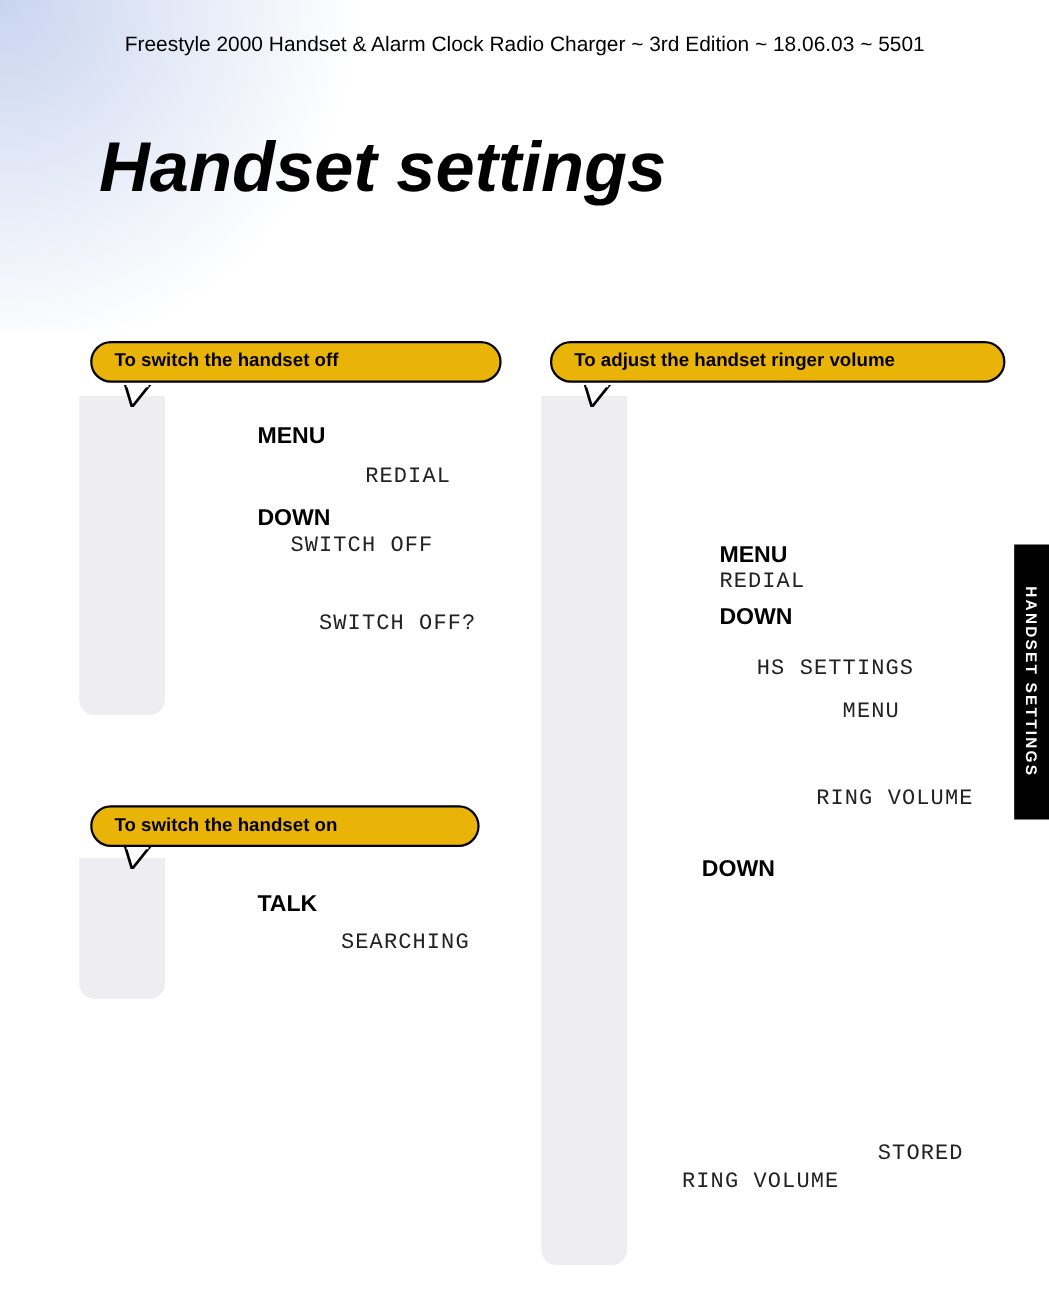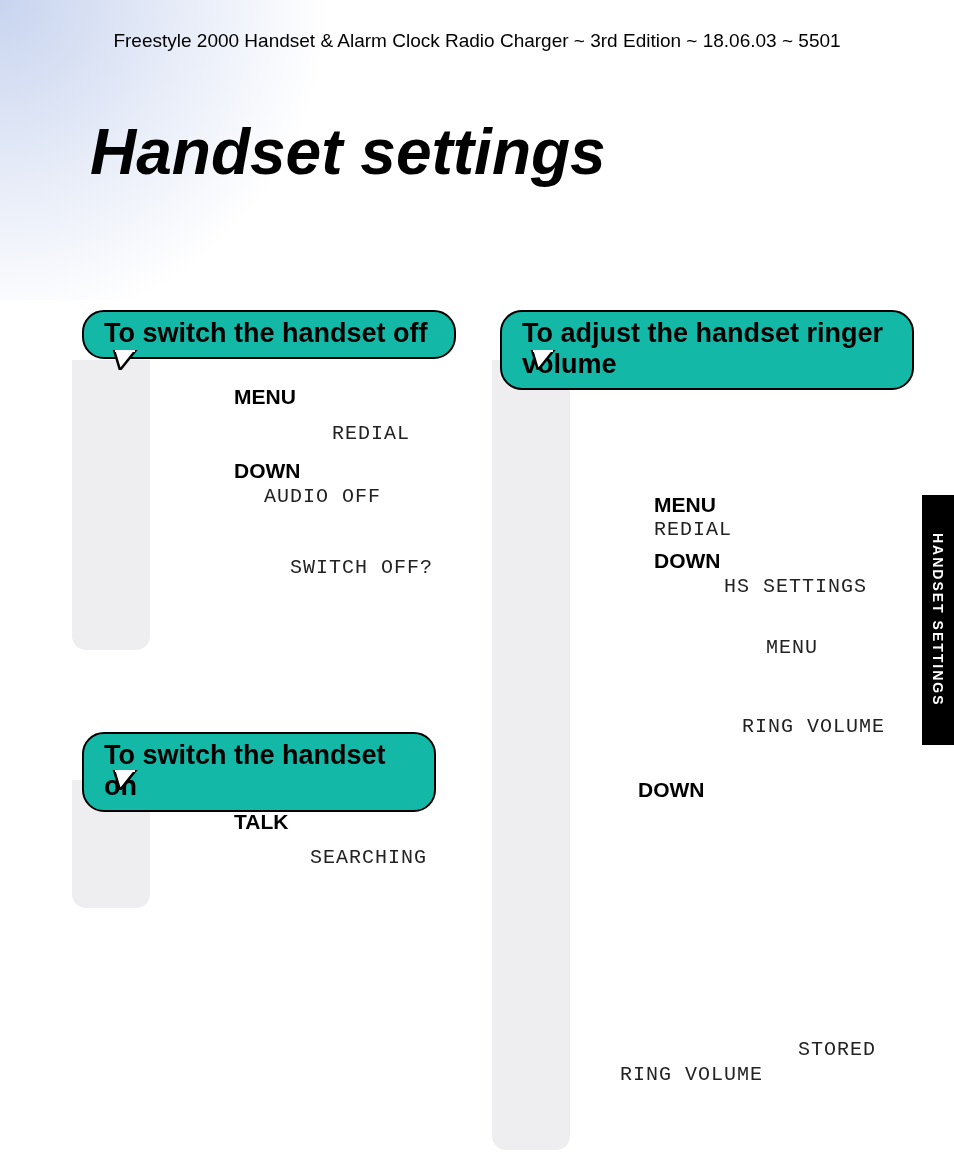--- a/index.html
+++ b/index.html
@@ -56,23 +56,23 @@
     align-items: center;
     justify-content: center;
     font-family: "Trebuchet MS", sans-serif;
   }
 
   
   .bubble {
     position: absolute;
     border: 2.5px solid #000;
     border-radius: 22px;
-    background: #14b8a6;
-    font-weight: bold;
-    font-size: 27px;
+    background: #eab308;
+    font-weight: bold;
+    font-size: 17px;
     padding: 6px 20px 8px 20px;
     z-index: 4;
   }
   .bubble-tail {
     position: absolute;
     width: 26px; height: 20px;
     z-index: 5;
   }
   .bubble-tail svg { display: block; }
 
@@ -164,21 +164,21 @@
 <div class="btn btn-shield" style="top:566px; left:111px;">
   <svg width="40" height="44">
       <path d="M2 2 H32 Q38 2 36 10 L20 40 Q16 44 10 38 L2 10 Z" fill="#c0d4f0" stroke="#1a2a60" stroke-width="2"></path>
       <path d="M10 14 L16 24 L30 8" stroke="#000" stroke-width="3" fill="none"></path>
     </svg>
 </div>
 
 <div class="txt" style="top:385px; left:234px;">MENU</div>
 <div class="lcd" style="top:422px; left:332px;">REDIAL</div>
 <div class="txt" style="top:459px; left:234px;">DOWN</div>
-<div class="lcd" style="top:485px; left:264px;">AUDIO OFF</div>
+<div class="lcd" style="top:485px; left:264px;">SWITCH OFF</div>
 <div class="lcd" style="top:556px; left:290px;text-align:right;">SWITCH OFF?</div>
 
 <div class="bubble" style="top:732px; left:82px; width:310px;">To switch the handset on</div>
 <div class="bubble-tail" style="top:770px; left:112px;">
   <svg width="26" height="20">
       <polygon points="2,0 24,0 8,20" fill="#fff" stroke="#000" stroke-width="2.5"></polygon>
       <line x1="3" y1="0" x2="23" y2="0" stroke="#fff" stroke-width="4"></line>
     </svg>
 </div>
 
@@ -239,18 +239,18 @@
 <div class="btn btn-shield" style="top:1092px; left:531px;">
   <svg width="40" height="44">
       <path d="M2 2 H32 Q38 2 36 10 L20 40 Q16 44 10 38 L2 10 Z" fill="#eef0f4" stroke="#1a2a60" stroke-width="2"></path>
       <path d="M10 8 L26 24 M26 8 L10 24" stroke="#000" stroke-width="3" fill="none"></path>
     </svg>
 </div>
 
 <div class="txt" style="top:493px; left:654px;">MENU</div>
 <div class="lcd" style="top:518px; left:654px;">REDIAL</div>
 <div class="txt" style="top:549px; left:654px;">DOWN</div>
-<div class="lcd" style="top:575px; left:688px;margin-left:36px;">HS SETTINGS</div>
+<div class="lcd" style="top:597px; left:688px;">HS SETTINGS</div>
 <div class="lcd" style="top:636px; left:766px;">MENU</div>
 <div class="lcd" style="top:715px; left:742px;">RING VOLUME</div>
 <div class="txt" style="top:778px; left:638px;">DOWN</div>
 <div class="lcd" style="top:1038px; left:798px;">STORED</div>
 <div class="lcd" style="top:1063px; left:620px;">RING VOLUME</div>
 
 </body></html>

